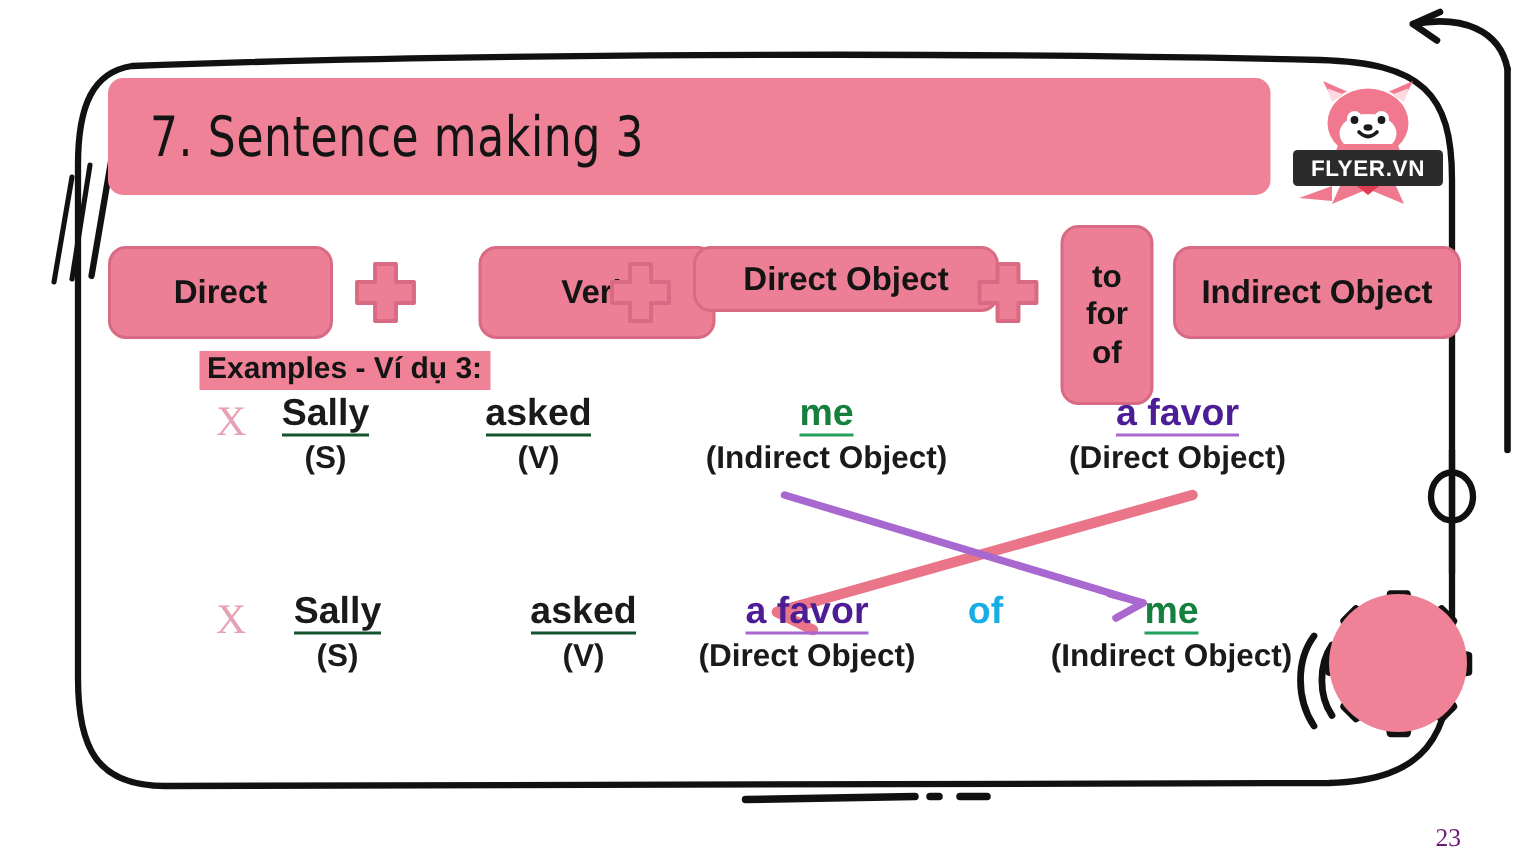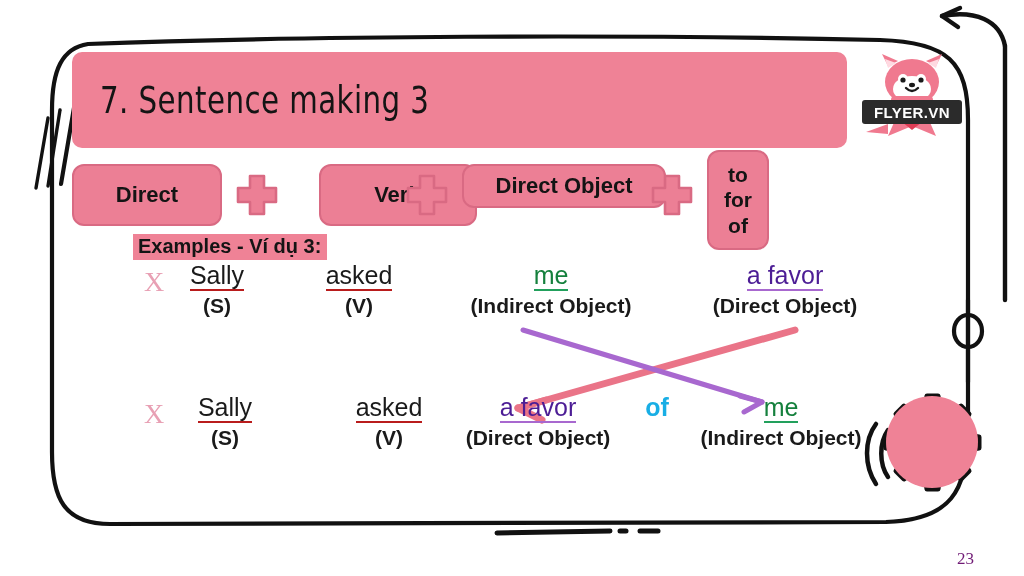--- a/index.html
+++ b/index.html
@@ -23,21 +23,21 @@
     height: 576px;
     pointer-events: none;
   }
 
   
   #title-bar {
     position: absolute;
     left: 72px;
     top: 52px;
     width: 775px;
-    height: 96px;
+    height: 78px;
     background: #ef8296;
     border-radius: 10px;
     display: flex;
     align-items: center;
   }
   #title-text {
     margin-left: 28px;
     font-family: "DejaVu Sans Condensed", "Liberation Sans Narrow", "Liberation Sans", sans-serif;
     font-size: 37px;
     font-weight: 400;
@@ -96,21 +96,21 @@
     color: #141414;
     font-weight: bold;
     font-size: 22px;
     font-family: "Liberation Sans", sans-serif;
     box-sizing: border-box;
   }
   #pill-subject { left: 0px;   top: 14px; width: 150px; height: 62px; }
   #pill-verb    { left: 247px; top: 14px; width: 158px; height: 62px; }
   #pill-direct  { left: 390px; top: 14px; width: 204px; height: 44px; }
   #pill-prep {
-    left: 635px; top: 0px; width: 62px; height: 100px;
+    left: 635px; top: 0px; width: 62px; height: 120px;
     flex-direction: column;
     justify-content: center;
     line-height: 1.22;
     font-size: 21px;
   }
   #pill-indirect { left: 710px; top: 14px; width: 192px; height: 62px; }
 
   .plus {
     position: absolute;
     width: 44px;
@@ -148,24 +148,24 @@
     font-family: "Liberation Serif", serif;
   }
   .tok {
     position: absolute;
     text-align: center;
     white-space: nowrap;
   }
   .tok .word {
     display: inline-block;
     font-size: 25px;
-    font-weight: 400;
+    font-weight: 700;
     color: #1a1a1a;
     font-family: "Liberation Sans", sans-serif;
-    border-bottom: 2px solid #b91c1c;
+    border-bottom: 2px solid #14532d;
     padding-bottom: 1px;
     line-height: 1.05;
   }
   .tok .word.green {
     color: #15803d;
     border-bottom-color: #22a05c;
   }
   .tok .word.purple {
     color: #4c1d95;
     border-bottom-color: #a868cf;
@@ -312,20 +312,21 @@
     <svg class="plus" id="plus-3" viewBox="0 0 44 44">
       <path d="M15 3 h14 v12 h12 v14 h-12 v12 h-14 v-12 h-12 v-14 h12 z" fill="#ec7f95" stroke="#d96a83" stroke-width="2.6" stroke-linejoin="round"></path>
     </svg>
 
     <div class="pill" id="pill-prep">
       <span>to</span>
       <span>for</span>
       <span>of</span>
     </div>
 
+    <div class="pill" id="pill-indirect">Indirect Object</div>
   </div>
 
   <div id="examples-label">Examples - Ví dụ 3:</div>
 
   <div class="ex-row" id="row-1">
     <div class="ex-x" style="left:144px; top:4px;">X</div>
     <div class="tok" style="left:152px; top:0px; width:130px;">
       <span class="word">Sally</span>
       <span class="sub">(S)</span>
     </div>

